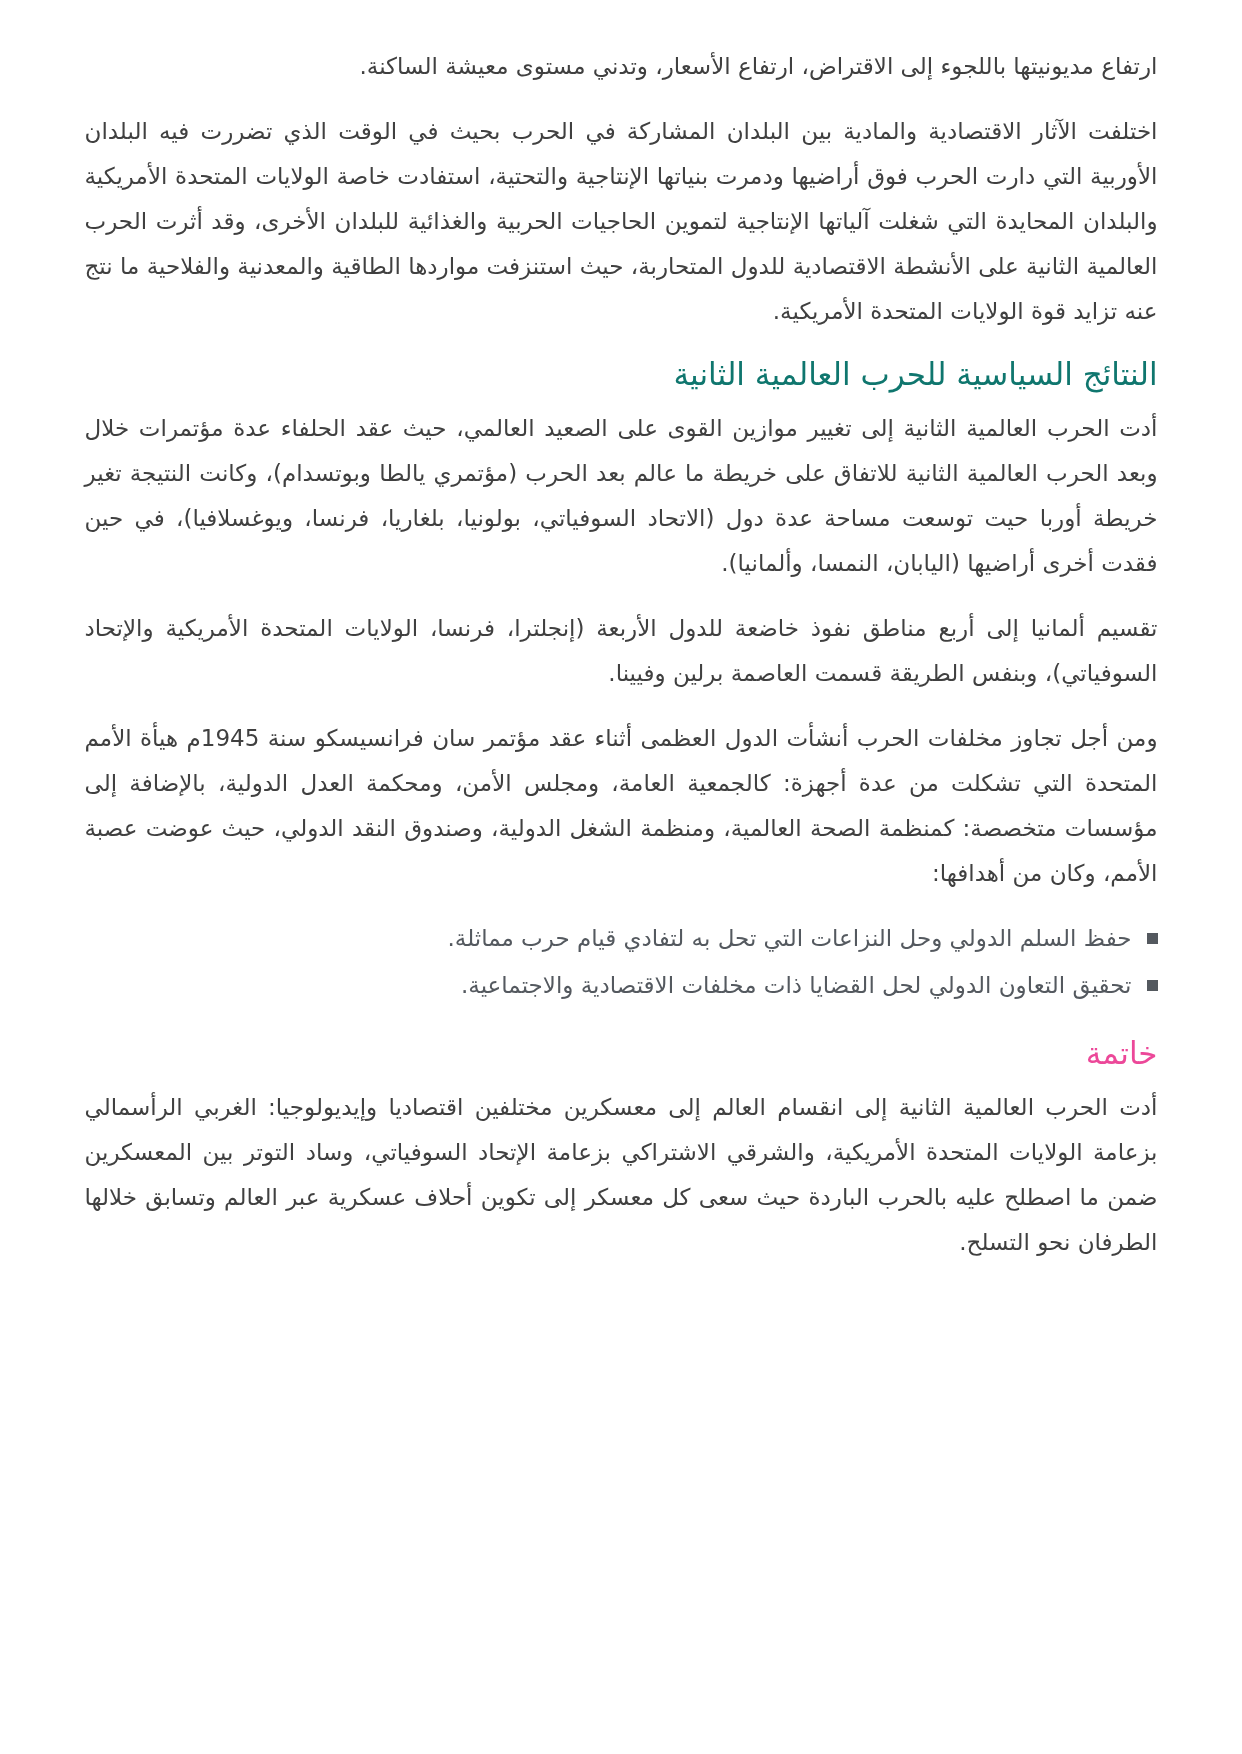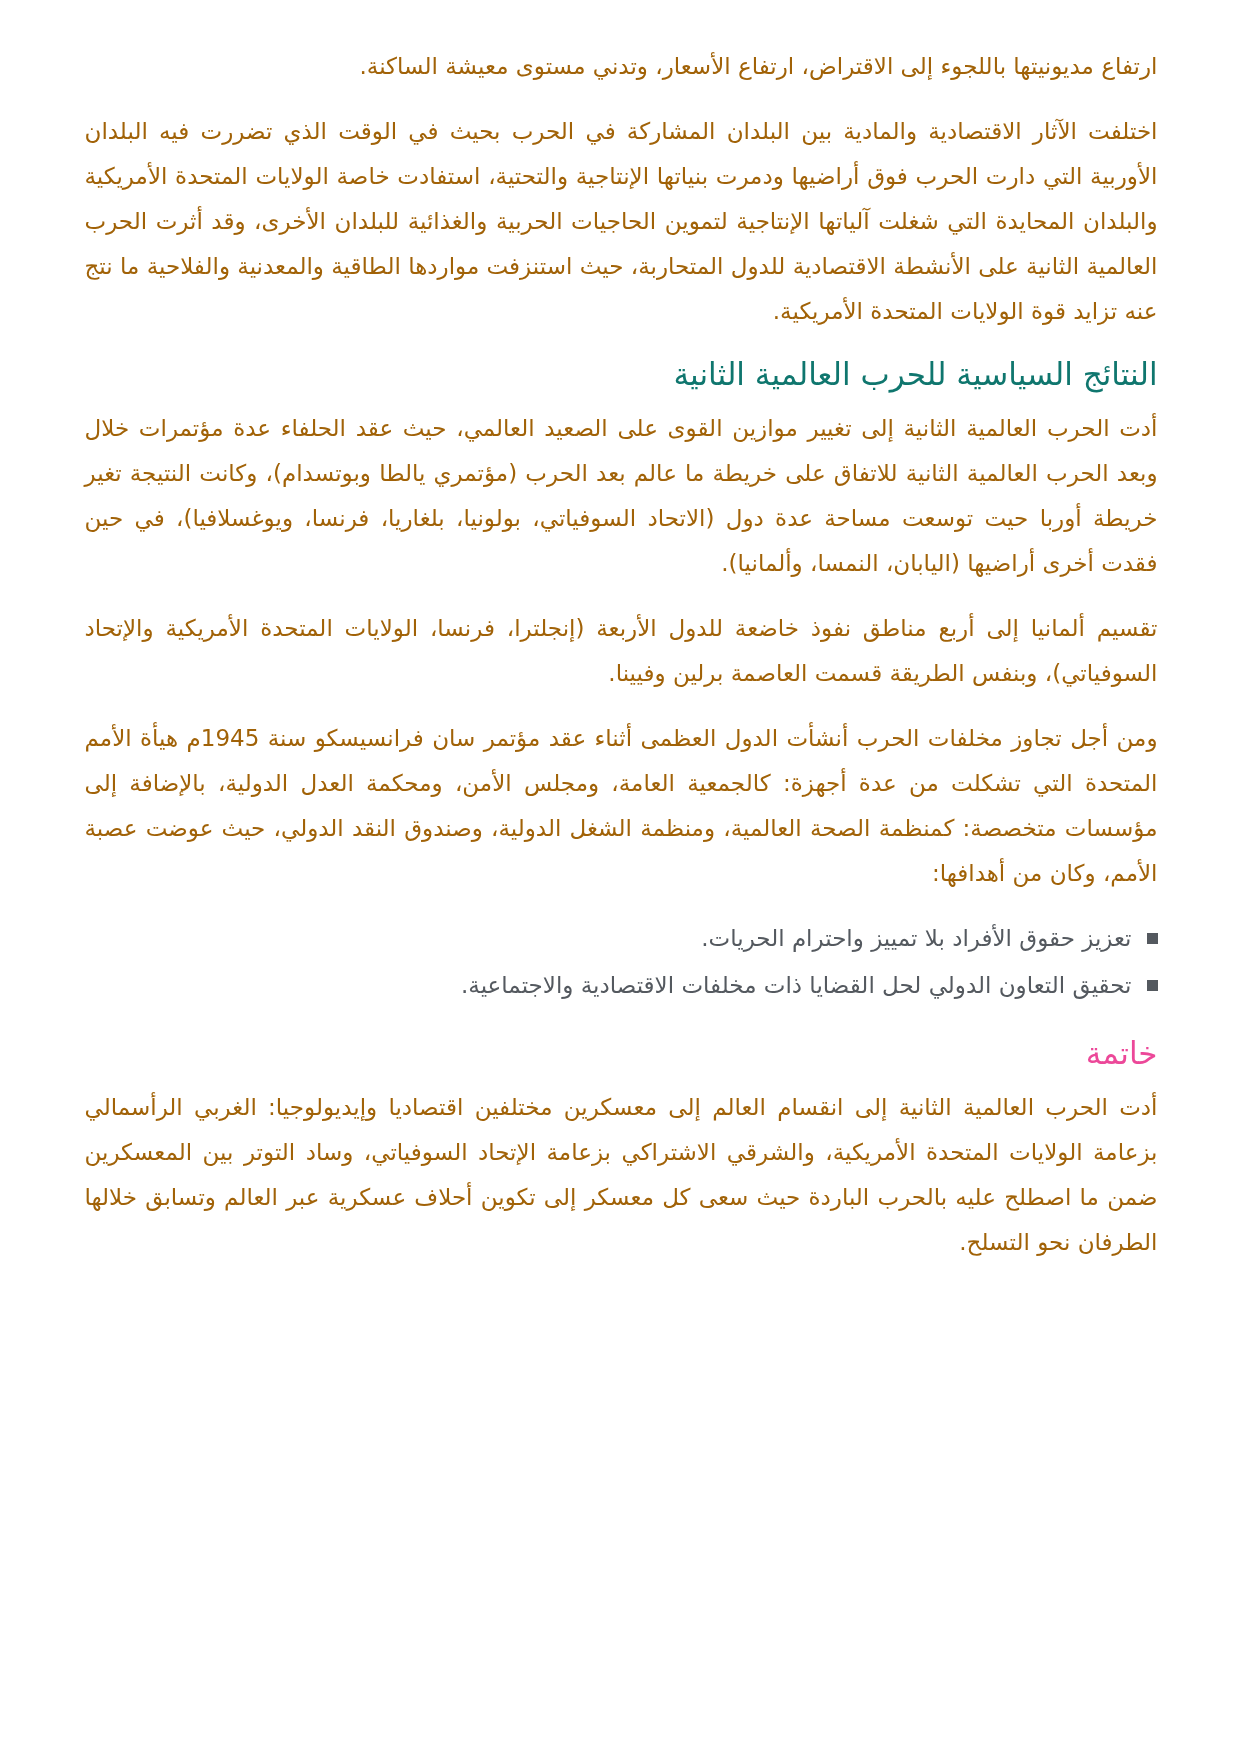--- a/index.html
+++ b/index.html
@@ -19,21 +19,21 @@
     margin: 0 auto;
     padding-top: 44px;
     color: #54595f;
   }
   .para {
     font-size: 23px;
     line-height: 45px;
     margin: 0 0 20px 0;
     text-align: justify;
     text-justify: inter-word;
-    color: #a16207;
+    color: #404040;
   }
   .heading {
     font-weight: 400;
     font-size: 31px;
     line-height: 40px;
     margin: 18px 0 12px 0;
     text-align: right;
   }
   .heading-green { color: #0f766e; }
   .heading-red   { color: #ec4899; margin-top: 25px; }
@@ -73,21 +73,24 @@
 
   <p class="para">أدت الحرب العالمية الثانية إلى تغيير موازين القوى على الصعيد العالمي، حيث عقد الحلفاء عدة مؤتمرات خلال وبعد الحرب العالمية الثانية للاتفاق على خريطة ما عالم بعد الحرب (مؤتمري يالطا وبوتسدام)، وكانت النتيجة تغير خريطة أوربا حيت توسعت مساحة عدة دول (الاتحاد السوفياتي، بولونيا، بلغاريا، فرنسا، ويوغسلافيا)، في حين فقدت أخرى أراضيها (اليابان، النمسا، وألمانيا).</p>
 
   <p class="para">تقسيم ألمانيا إلى أربع مناطق نفوذ خاضعة للدول الأربعة (إنجلترا، فرنسا، الولايات المتحدة الأمريكية والإتحاد السوفياتي)، وبنفس الطريقة قسمت العاصمة برلين وفيينا.</p>
 
   <p class="para">ومن أجل تجاوز مخلفات الحرب أنشأت الدول العظمى أثناء عقد مؤتمر سان فرانسيسكو سنة 1945م هيأة الأمم المتحدة التي تشكلت من عدة أجهزة: كالجمعية العامة، ومجلس الأمن، ومحكمة العدل الدولية، بالإضافة إلى مؤسسات متخصصة: كمنظمة الصحة العالمية، ومنظمة الشغل الدولية، وصندوق النقد الدولي، حيث عوضت عصبة الأمم، وكان من أهدافها:</p>
 
   <ul class="goals">
     <li>
       <span class="square-bullet"></span>
-      <span>تعزيز حقوق الأفراد بلا تمييز واحترام الحريات.</span>
+      <span>حفظ السلم الدولي وحل النزاعات التي تحل به لتفادي قيام حرب مماثلة.</span>
+    </li>
+    <li>
+      <span class="square-bullet"></span>
     </li>
     <li>
       <span class="square-bullet"></span>
       <span>تحقيق التعاون الدولي لحل القضايا ذات مخلفات الاقتصادية والاجتماعية.</span>
     </li>
   </ul>
 
   <h2 class="heading heading-red">خاتمة</h2>
 
   <p class="para">أدت الحرب العالمية الثانية إلى انقسام العالم إلى معسكرين مختلفين اقتصاديا وإيديولوجيا: الغربي الرأسمالي بزعامة الولايات المتحدة الأمريكية، والشرقي الاشتراكي بزعامة الإتحاد السوفياتي، وساد التوتر بين المعسكرين ضمن ما اصطلح عليه بالحرب الباردة حيث سعى كل معسكر إلى تكوين أحلاف عسكرية عبر العالم وتسابق خلالها الطرفان نحو التسلح.</p>

